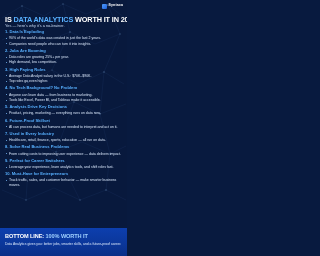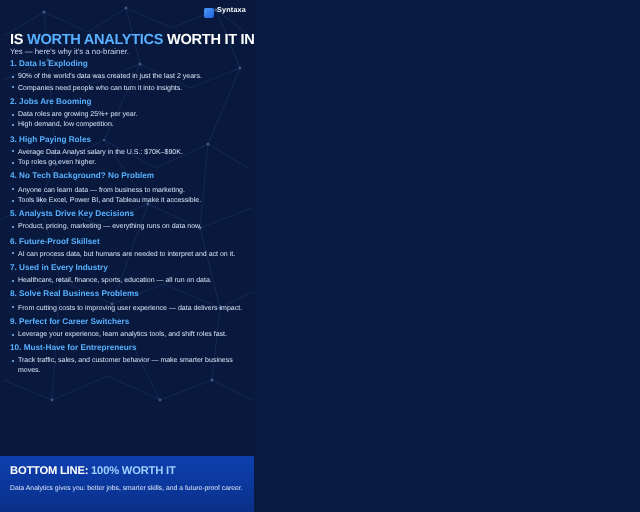--- a/index.html
+++ b/index.html
@@ -114,21 +114,21 @@
     </g>
   </svg>
 
   <div class="hero"></div>
 
   <div class="logo">
     <span class="logo-mark"></span>
     <span class="logo-text">Syntaxa</span>
   </div>
 
-  <div class="title"><span>IS </span><span class="hl">WORTH ANALYTICS</span><span> WORTH IT IN 2025?</span></div>
+  <div class="title"><span>IS </span><span class="hl">DATA ANALYTICS</span><span> WORTH IT IN 2025?</span></div>
 
   <div class="subtitle">Yes — here's why it's a no-brainer.</div>
 
   <div class="sections">
     <div class="sec">
       <div class="sec-head">1. Data Is Exploding</div>
       <ul class="bullets">
         <li>90% of the world's data was created in just the last 2 years.</li>
         <li>Companies need people who can turn it into insights.</li>
       </ul>

